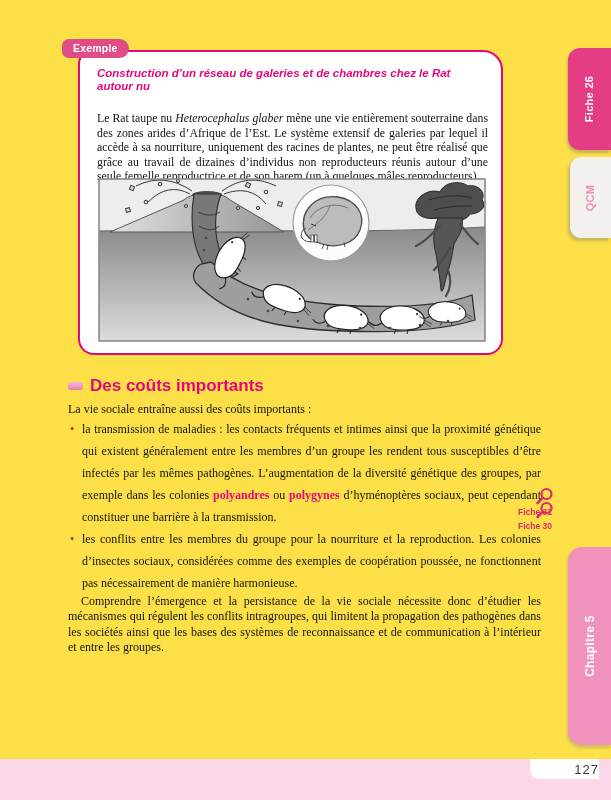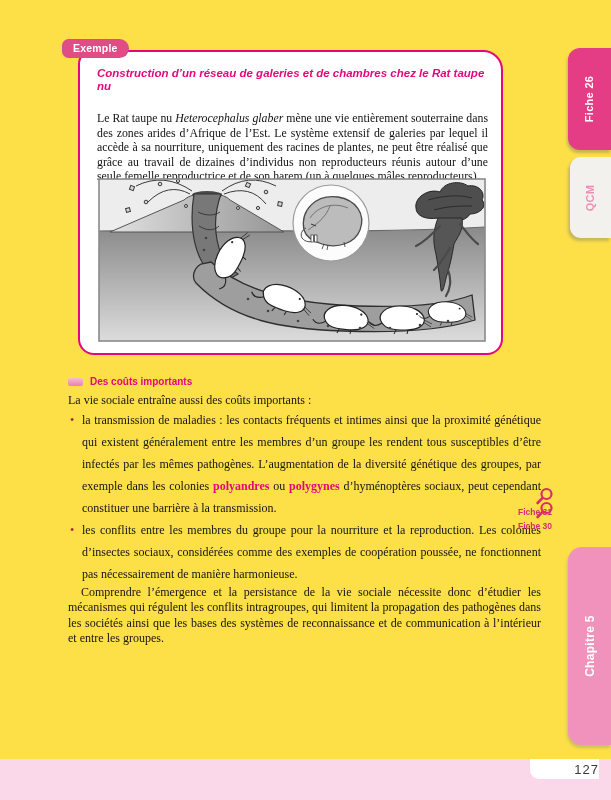--- a/index.html
+++ b/index.html
@@ -32,21 +32,21 @@
   .illustration svg { display:block; }
   
   .main { position:absolute; left:68px; top:376px; width:473px; }
   .sec-heading { display:flex; align-items:center; gap:7px; margin-bottom:6px; }
   .sec-icon {
     width:15px; height:8px; border-radius:2.5px;
     background:linear-gradient(180deg,#f6bcd6,#e87fae);
     display:inline-block;
   }
   .sec-heading-label {
-    font-family:"Liberation Sans", sans-serif; font-weight:bold; font-size:10px; color:#E5067E;
+    font-family:"Liberation Sans", sans-serif; font-weight:bold; font-size:17px; color:#E5067E;
   }
   .intro { font-size:12px; line-height:15.5px; }
   .bullets { list-style:none; margin:0; }
   .bullets li {
     position:relative; padding-left:14px; font-size:12px; line-height:22px; text-align:justify;
   }
   .bullets li::before {
     content:"•"; position:absolute; left:2px; top:0; color:#A92240; font-size:12px;
   }
   .hl { color:#E5067E; font-weight:bold; }
@@ -91,21 +91,21 @@
   }
 </style>
 </head>
 <body>
 
 <div class="page">
 
   <div class="badge">Exemple</div>
 
   <div class="example-box">
-    <h2 class="ex-title">Construction d’un réseau de galeries et de chambres chez le Rat taupe nu</h2>
+    <h2 class="ex-title">Construction d’un réseau de galeries et de chambres chez le Rat autour nu</h2>
     <p class="ex-text"><span>Le Rat taupe nu </span><i>Heterocephalus glaber</i><span> mène une vie entièrement souterraine dans des zones arides d’Afrique de l’Est. Le système extensif de galeries par lequel il accède à sa nourriture, uniquement des racines de plantes, ne peut être réalisé que grâce au travail de dizaines d’individus non reproducteurs réunis autour d’une seule femelle reproductrice et de son harem (un à quelques mâles reproducteurs).</span></p>
 
     <div class="illustration">
       <svg width="388" height="164" viewBox="0 0 388 164" xmlns="http://www.w3.org/2000/svg">
         <defs>
           <linearGradient id="undergrad" x1="0" y1="0" x2="0" y2="1">
             <stop offset="0" stop-color="#8a8a8a"></stop>
             <stop offset="1" stop-color="#dcdcdc"></stop>
           </linearGradient>
           <linearGradient id="moundgrad" x1="0" y1="0" x2="1" y2="0">

